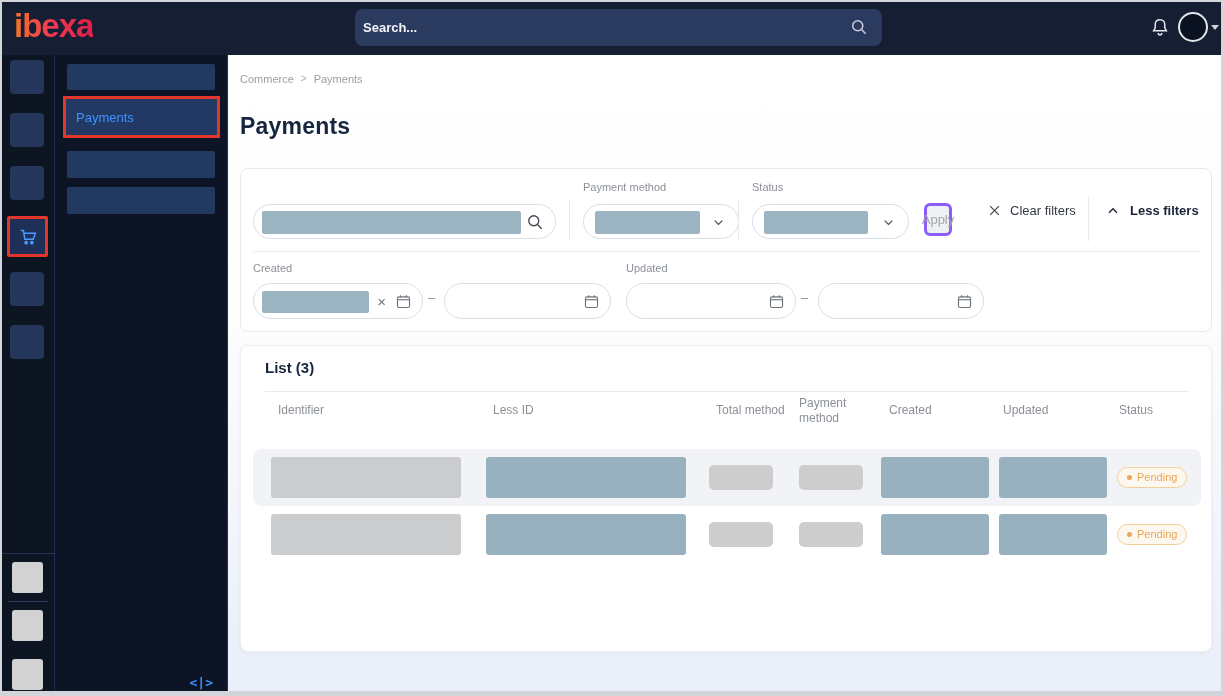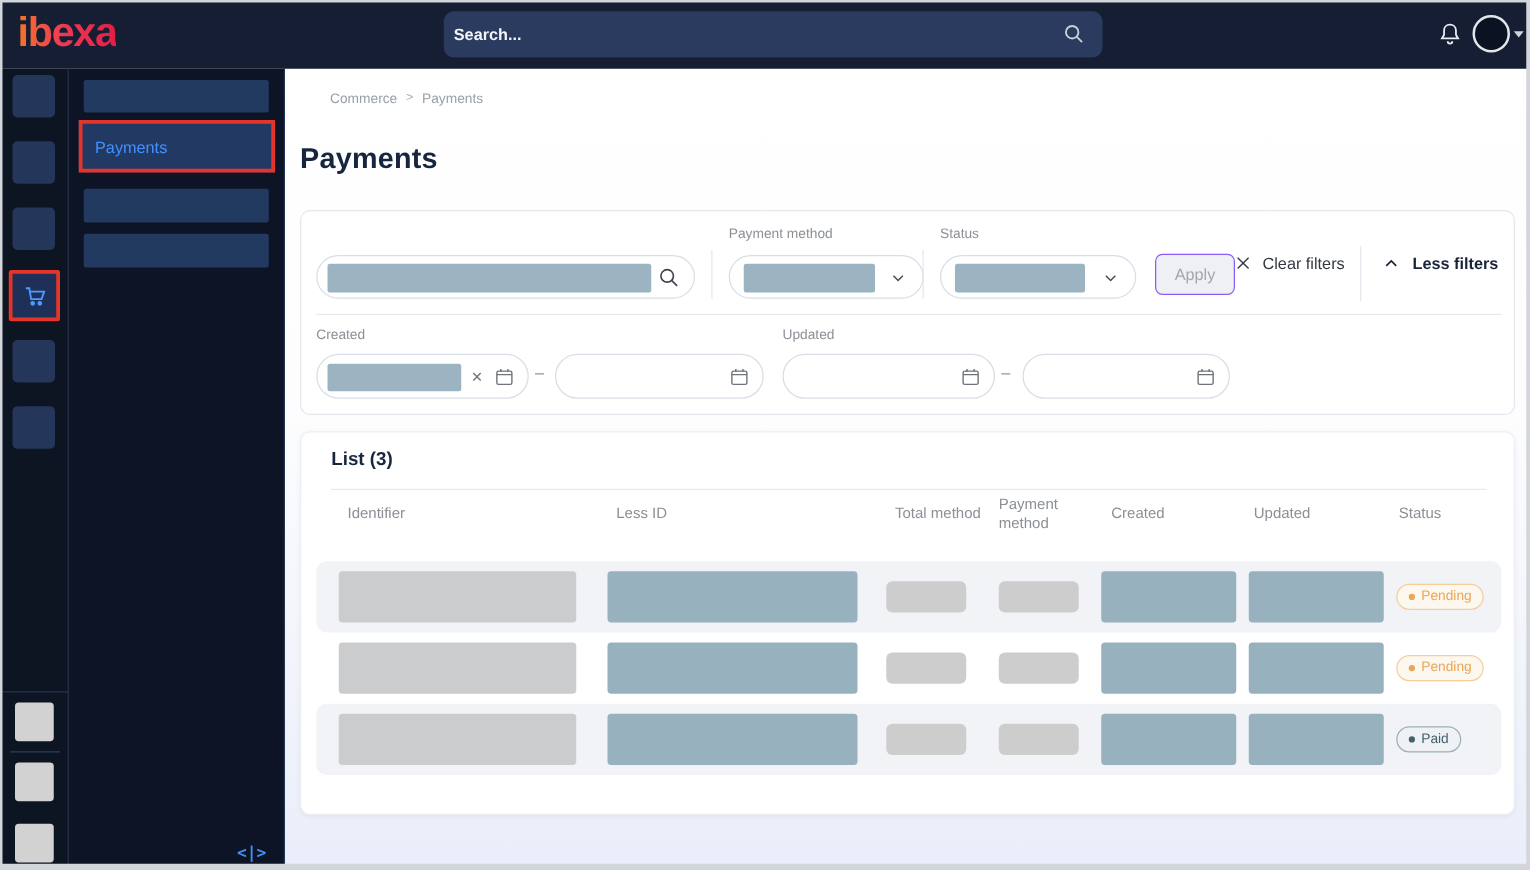--- a/index.html
+++ b/index.html
@@ -47,34 +47,34 @@
   .menu-block { position:absolute; left:12px; width:148px; background:#233a60; border-radius:2px; cursor:pointer; }
   .menu-active-wrap { position:absolute; left:8px; width:157px; border:3px solid #e5352b;
     background:#223a63; display:flex; align-items:center; cursor:pointer; }
   .menu-active-label { color:#4191ff; font-size:13px; padding-left:10px; }
   .collapse-glyph { position:absolute; right:14px; bottom:6px; color:#4191ff; font:bold 13px "DejaVu Sans Mono", monospace;
     letter-spacing:0; cursor:pointer; }
 
   
   .main { position:absolute; left:228px; top:55px; width:996px; height:641px;
     background:linear-gradient(180deg,#ffffff 0%,#fdfdfe 42%,#edf1fa 88%,#e9eefa 100%); }
-  .breadcrumb { position:absolute; left:12px; top:18px; font-size:11px; color:#9aa0a7; display:flex; gap:7px;margin-left:24px; }
+  .breadcrumb { position:absolute; left:12px; top:18px; font-size:11px; color:#9aa0a7; display:flex; gap:7px; }
   .breadcrumb .sep { font-size:10px; color:#a8adb4; }
   .page-title { position:absolute; left:12px; top:58px; font-size:23px; font-weight:bold; color:#17263f; letter-spacing:.2px; }
 
   
   .filter-card { position:absolute; left:12px; top:113px; width:972px; height:164px;
     background:#fff; border:1px solid #e4e8ef; border-radius:8px; }
   .flabel { position:absolute; font-size:11px; color:#8b9097; }
   .pill-input { position:absolute; height:35px; border:1px solid #d9dee6; border-radius:18px; background:#fff; cursor:pointer; }
   .redact-blue { position:absolute; background:#9cb4c2; border-radius:2px; }
   .vdiv { position:absolute; width:1px; background:#e4e8ef; }
   .hdiv { position:absolute; height:1px; background:#e7eaf0; }
-  .apply-btn { position:absolute; left:683px; top:34px; width:64px; height:33px; background:#eef0f4;
-    border:1px solid #8b5cf6; border-radius:6px; color:#a2a6ad; font-size:13px;
+  .apply-btn { position:absolute; left:683px; top:34px; width:28px; height:33px; background:#eef0f4;
+    border:3px solid #8b5cf6; border-radius:6px; color:#a2a6ad; font-size:13px;
     display:flex; align-items:center; justify-content:center; cursor:pointer; }
   .clear-btn { position:absolute; left:746px; top:34px; height:33px; display:flex; align-items:flex-start; gap:8px;
     color:#343a43; font-size:13px; cursor:pointer; }
   .less-btn { position:absolute; left:864px; top:34px; height:33px; display:flex; align-items:flex-start; gap:9px;
     color:#182338; font-size:13px; font-weight:bold; cursor:pointer; }
   .dash { position:absolute; top:121px; color:#878d94; font-size:13px; }
   .x-small { position:absolute; color:#6f747c; font-size:15px; line-height:1; cursor:pointer; }
   .cal-icon { position:absolute; right:10px; top:9px; cursor:pointer; }
 
   
@@ -275,28 +275,16 @@
       <div class="cell-gray-sm" style="left:456px"></div>
       <div class="cell-gray-sm" style="left:546px"></div>
       <div class="cell-blue" style="left:628px;width:108px"></div>
       <div class="cell-blue" style="left:746px;width:108px"></div>
       <span class="badge pending">
           <span class="dot"></span>
           <span>Pending</span>
         </span>
     </div>
 
-    <div class="lrow alt" style="top:217px">
-      <div class="cell-gray-lg" style="left:18px"></div>
-      <div class="cell-blue" style="left:233px;width:200px"></div>
-      <div class="cell-gray-sm" style="left:456px"></div>
-      <div class="cell-gray-sm" style="left:546px"></div>
-      <div class="cell-blue" style="left:628px;width:108px"></div>
-      <div class="cell-blue" style="left:746px;width:108px"></div>
-      <span class="badge paid">
-          <span class="dot"></span>
-          <span>Paid</span>
-        </span>
-    </div>
   </section>
 </main>
 
 <div class="frame-edge"></div>
 
 </body></html>

